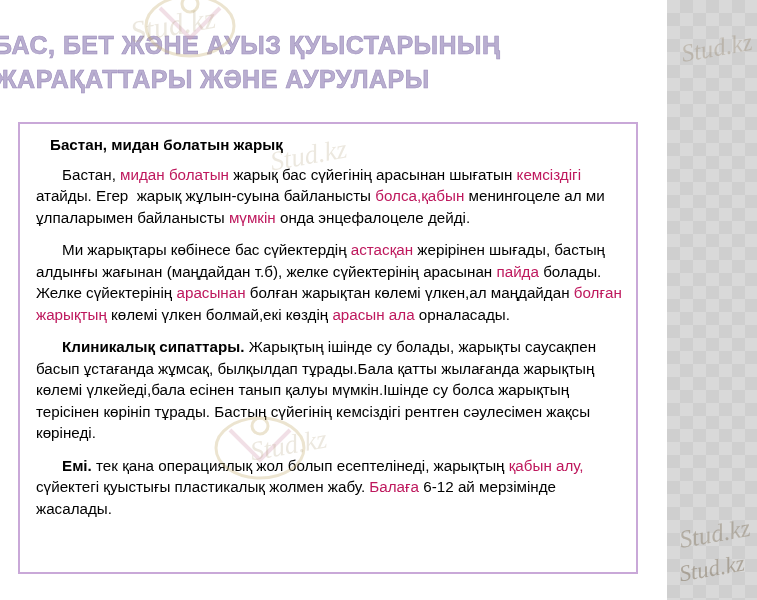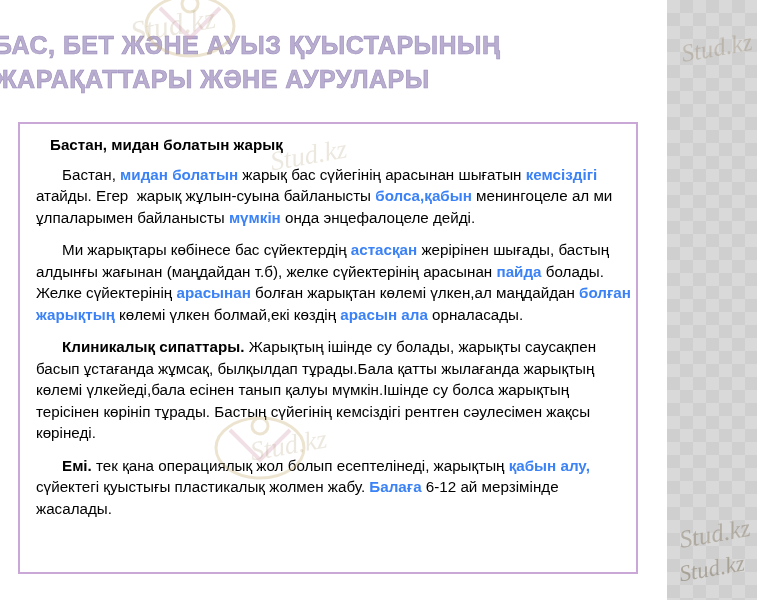--- a/index.html
+++ b/index.html
@@ -95,22 +95,21 @@
   }
   .para.indent {
     text-indent: 26px;
   }
   .bold {
     font-weight: bold;
     text-align: right;
   }
   
   .hl {
-    color: #3b82f6;
-    font-weight: bold;
+    color: #be185d;
   }
   
   .wm {
     position: absolute;
     font-family: "Liberation Serif", serif;
     color: rgba(170, 150, 110, 0.22);
     white-space: nowrap;
     pointer-events: none;
     user-select: none;
   }

